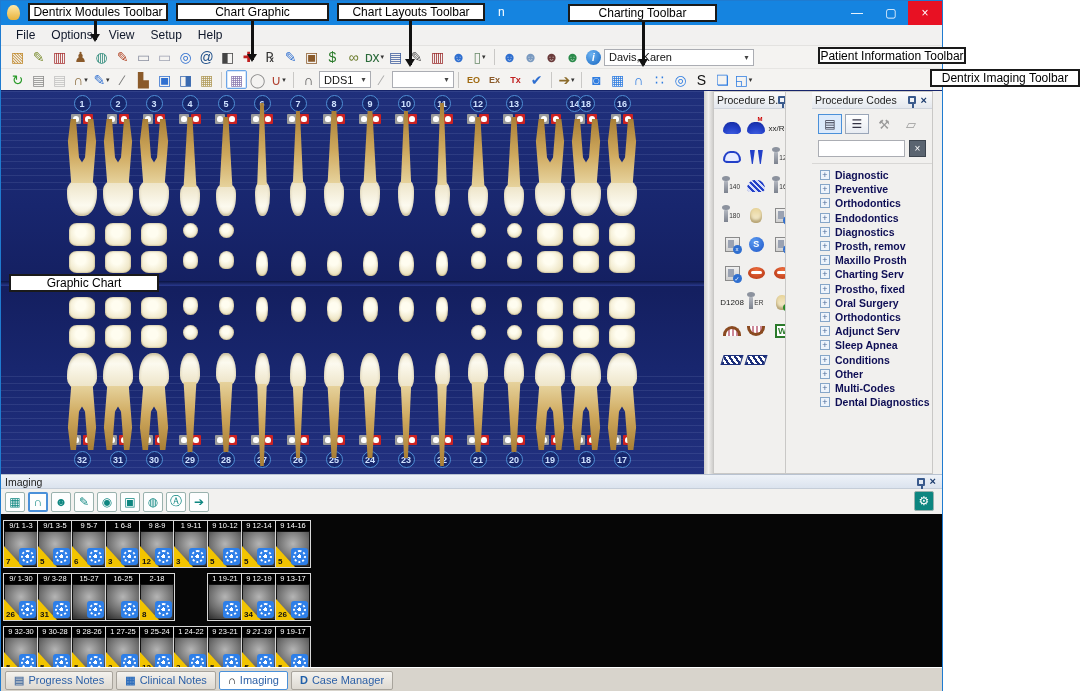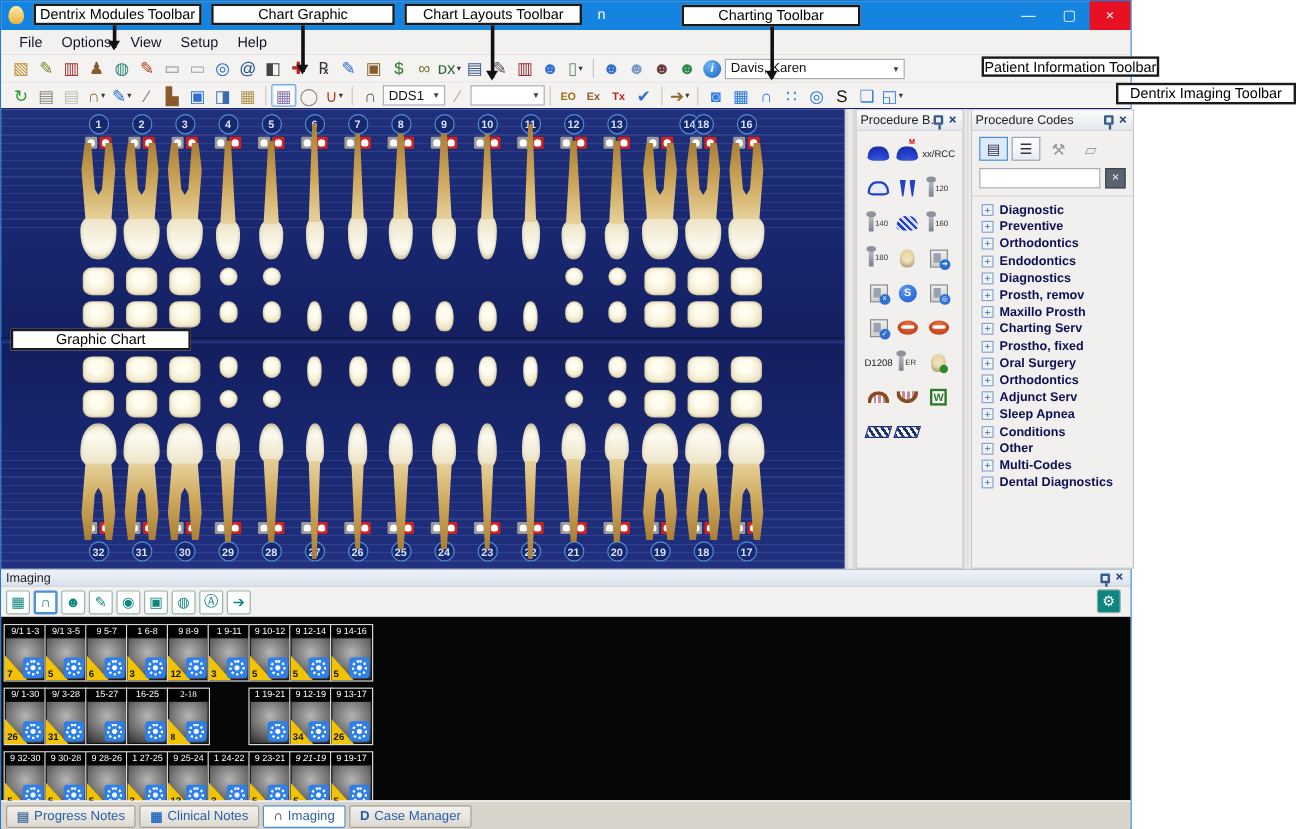--- a/index.html
+++ b/index.html
@@ -804,21 +804,21 @@
             <div class="pb-hatch"></div>
           </div>
           <div class="pbcell">
             <div class="pb-hatch"></div>
           </div>
         </div>
     </div>
 
     <div class="vsplit" style="left:802px;width:4px;"></div>
 
-    <div class="panel" style="left:808px;width:136px;">
+    <div class="panel" style="left:784px;width:148px;padding-left:26px;">
       <div class="phead">
         <span class="pt">Procedure Codes</span>
         <span class="pin"></span>
         <span class="px">×</span>
       </div>
       <div class="pc-tools" id="pcTools">
           <span class="pc-tb sel">▤</span>
           <span class="pc-tb">☰</span>
           <span class="pc-tb ghost">⚒</span>
           <span class="pc-tb ghost">▱</span>
@@ -997,21 +997,21 @@
         <div class="tile" style="left: 70px; top: 59px;">
           <div class="tile-h">15-27</div>
           <div class="tile-x"></div>
           <div class="tile-ico"></div>
         </div>
         <div class="tile" style="left: 104px; top: 59px;">
           <div class="tile-h">16-25</div>
           <div class="tile-x"></div>
           <div class="tile-ico"></div>
         </div>
-        <div class="tile" style="left: 138px; top: 59px; font-family: Liberation Serif, serif;">
+        <div class="tile" style="left: 138px; top: 59px;">
           <div class="tile-h">2-18</div>
           <div class="tile-x"></div>
           <div class="tile-tri"></div>
           <div class="tile-num">8</div>
           <div class="tile-ico"></div>
         </div>
         <div class="tile" style="left: 206px; top: 59px;">
           <div class="tile-h">1 19-21</div>
           <div class="tile-x"></div>
           <div class="tile-ico"></div>

